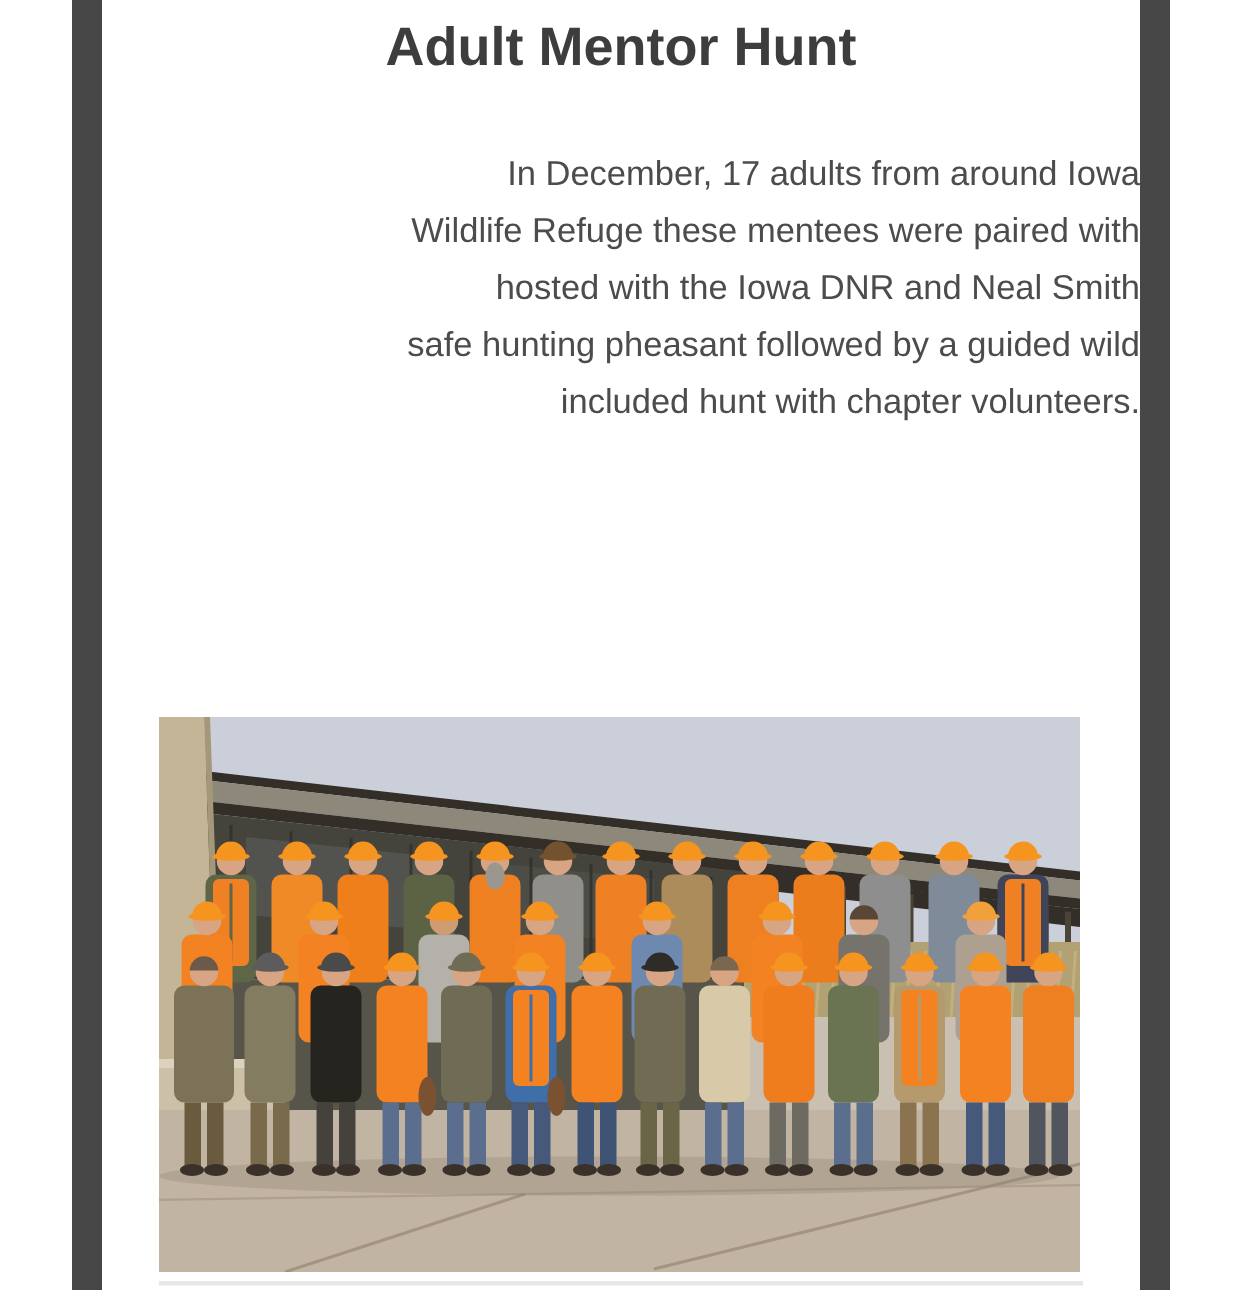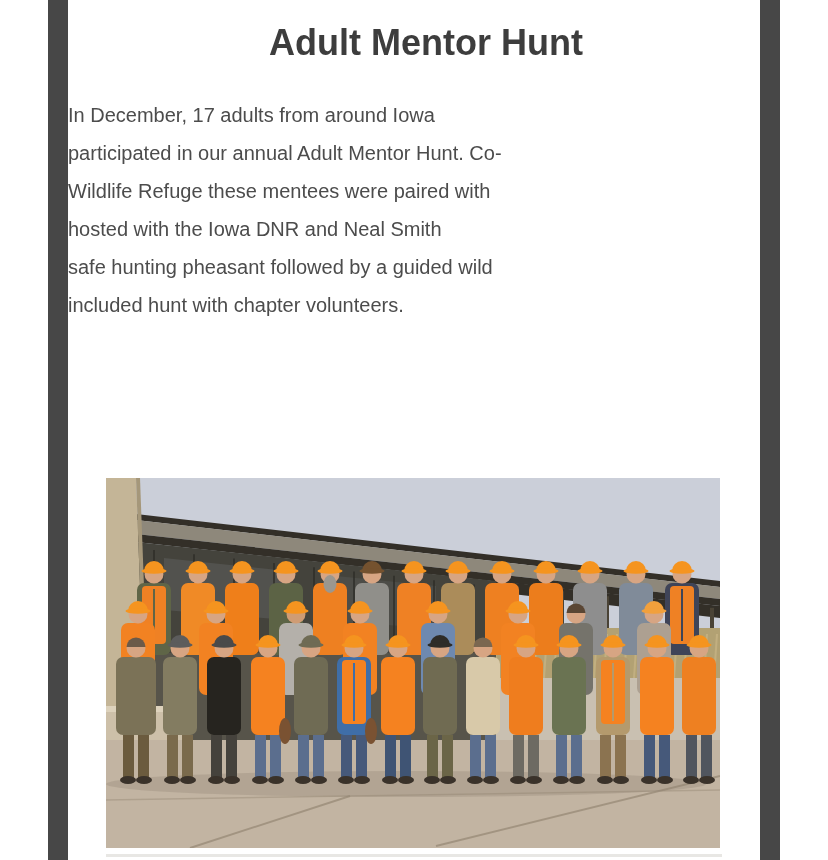--- a/index.html
+++ b/index.html
@@ -4,47 +4,46 @@
 <style>
   html,body{margin:0;padding:0;background:#ffffff;}
   .canvas{
     position:relative;width:828px;height:860px;background:#ffffff;overflow:hidden;
     font-family:"Liberation Sans","DejaVu Sans",sans-serif;
   }
   .frame-edge{position:absolute;top:0;width:20px;height:860px;background:#474747;}
   .frame-edge.left{left:48px;}
   .frame-edge.right{left:760px;}
   .heading{
-    position:absolute;left:68px;top:8px;width:692px;margin:12px;
+    position:absolute;left:68px;top:8px;width:692px;margin:0;
     font-size:36px;font-weight:bold;line-height:46px;color:#3d3d3d;text-align:center;
   }
   .intro{
-    position:absolute;left:68px;top:96px;width:692px;text-align:left;
-    font-size:20px;line-height:38px;color:#4c4c4c;
+    position:absolute;left:68px;top:96px;width:692px;text-align:right;
+    font-size:23px;line-height:38px;color:#4c4c4c;
   }
   .photo-figure{
     position:absolute;left:106px;top:478px;width:614px;height:370px;margin:0;overflow:hidden;
   }
   .photo-figure svg{display:block;width:614px;height:370px;}
   .next-peek{
     position:absolute;left:106px;top:854px;width:616px;height:3px;background:#e8e7e4;
   }
 </style>
 </head>
 <body>
 
 <div class="canvas">
   <div class="frame-edge left"></div>
   <div class="frame-edge right"></div>
 
   <h1 class="heading">Adult Mentor Hunt</h1>
 
   <div class="intro">
     <div>In December, 17 adults from around Iowa</div>
-    <div>participated in our annual Adult Mentor Hunt. Co-</div>
     <div>Wildlife Refuge these mentees were paired with</div>
     <div>hosted with the Iowa DNR and Neal Smith</div>
     <div>safe hunting pheasant followed by a guided wild</div>
     <div>included hunt with chapter volunteers.</div>
   </div>
 
   <figure class="photo-figure" role="img" aria-label="Group photo of Adult Mentor Hunt participants in blaze orange caps and vests standing in rows in front of the Neal Smith Wildlife Refuge building on a concrete walkway">
     <svg id="scene" viewBox="0 0 614 370" xmlns="http://www.w3.org/2000/svg">
         <rect x="0" y="0" width="614" height="370" fill="#cbcfd9"></rect>
         <polygon points="30,36 614,103 614,109 30,42" fill="#332f28"></polygon>

